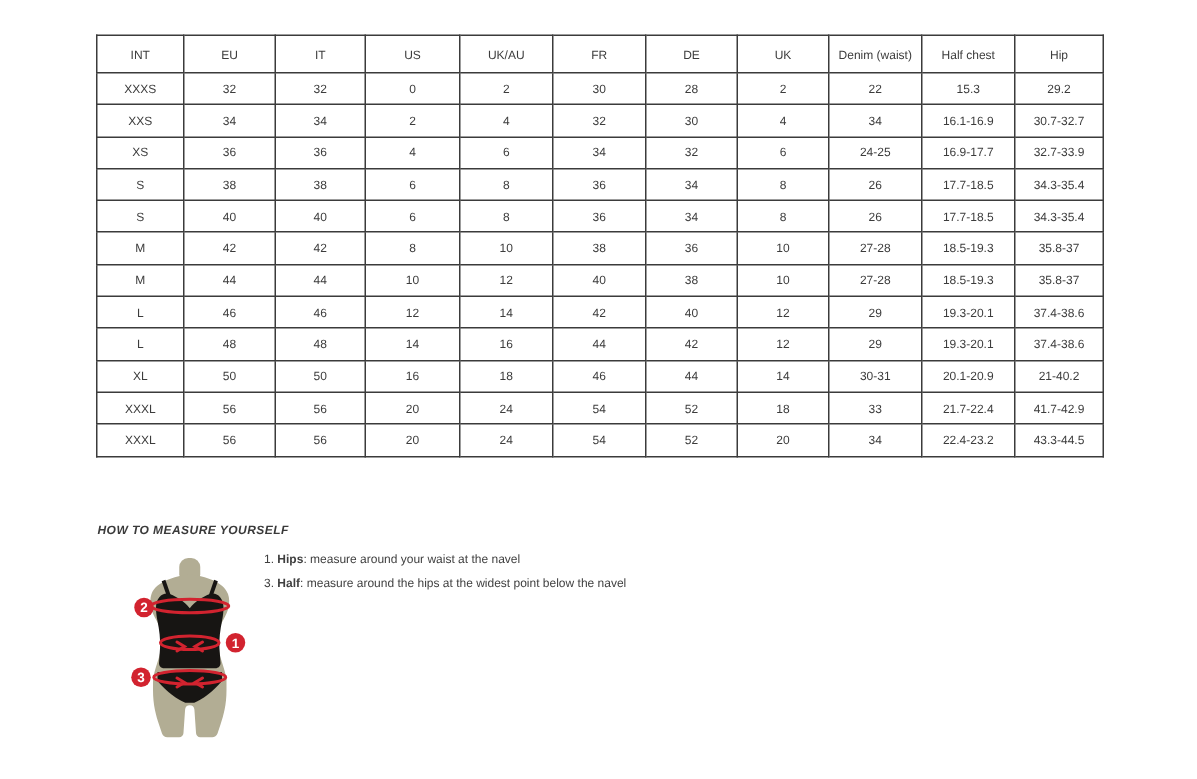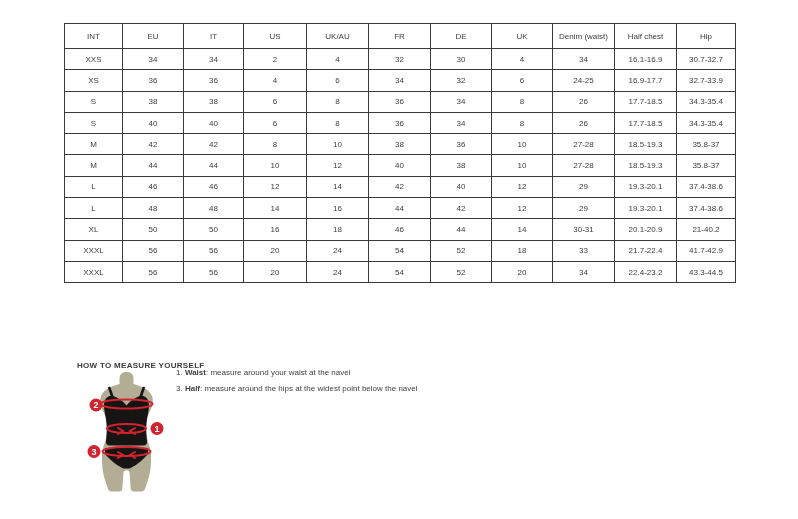--- a/index.html
+++ b/index.html
@@ -33,25 +33,26 @@
     white-space: nowrap;
     overflow: hidden;
   }
   table.size-table th { height: 24px; }
   table.size-table td { height: 20.3px; }
 
   
   .measure-heading {
     position: absolute;
     left: 65px; top: 349px;
-    margin: 12px;
+    margin: 0;
     font-size: 8px;
     font-weight: bold;
     letter-spacing: 0.3px;
     color: #3a3a3a;
+    font-style: italic;
   }
   .mannequin {
     position: absolute;
     left: 80px; top: 372px;
     width: 92px; height: 120px;
   }
   ol.steps {
     position: absolute;
     left: 176px; top: 368px;
     margin: 0; padding: 0;
@@ -93,20 +94,33 @@
         <th>FR</th>
         <th>DE</th>
         <th>UK</th>
         <th>Denim (waist)</th>
         <th>Half chest</th>
         <th>Hip</th>
       </tr>
   </thead>
   <tbody>
       <tr>
+        <td>XXXS</td>
+        <td>32</td>
+        <td>32</td>
+        <td>0</td>
+        <td>2</td>
+        <td>30</td>
+        <td>28</td>
+        <td>2</td>
+        <td>22</td>
+        <td>15.3</td>
+        <td>29.2</td>
+      </tr>
+      <tr>
         <td>XXS</td>
         <td>34</td>
         <td>34</td>
         <td>2</td>
         <td>4</td>
         <td>32</td>
         <td>30</td>
         <td>4</td>
         <td>34</td>
         <td>16.1-16.9</td>
@@ -290,19 +304,19 @@
       <text x="77" y="59.7" fill="#ffffff">1</text>
       <circle cx="14" cy="79.5" r="6.5" fill="#d2232f"></circle>
       <text x="14" y="82.7" fill="#ffffff">3</text>
     </g>
   </svg>
 </div>
 
 <ol class="steps">
   <li>
     <span>1.</span>
-    <span class="step-label">Waist</span><span>: measure around your waist at the navel</span>
+    <span class="step-label">Hips</span><span>: measure around your waist at the navel</span>
   </li>
   <li>
     <span>3.</span>
     <span class="step-label">Half</span><span>: measure around the hips at the widest point below the navel</span>
   </li>
 </ol>
 
 </body></html>

